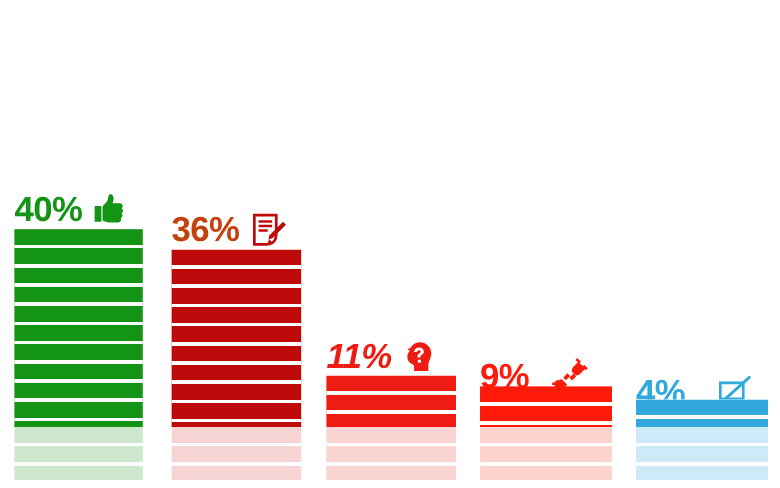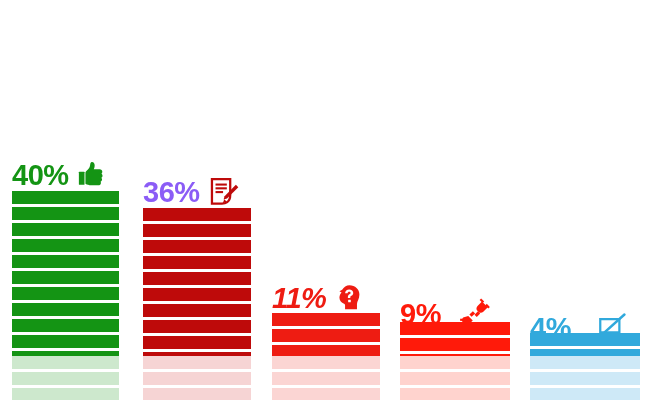--- a/index.html
+++ b/index.html
@@ -105,21 +105,21 @@
     </div>
 
     <div class="bar-reflection" style="bottom:7px; width:107px; height:44px; background:#CDE8CD;">
       <span class="stripes-reflect"></span>
     </div>
   </div>
 
   <div class="bar-group" style="left:143px; width:108px; height:407px;">
 
     <div class="bar-head" style="top:176px;">
-      <span class="bar-value" style="color:#8b5cf6;">36%</span>
+      <span class="bar-value" style="color:#c2410c;">36%</span>
       <span class="bar-icon">
         <svg width="32" height="32" viewBox="0 0 34 34" aria-hidden="true">
           <path fill="none" stroke="#BE0A0A" stroke-width="2.4" d="M4.2 3.4h19.4v16.8c0 3.4-1 6-3.2 7.6-1.5 1.1-3.4 1.6-5.6 1.6H4.2z"></path>
           <rect fill="#BE0A0A" x="8" y="8" width="12" height="2.2"></rect>
           <rect fill="#BE0A0A" x="8" y="12" width="12" height="2.2"></rect>
           <rect fill="#BE0A0A" x="8" y="16" width="8" height="2.2"></rect>
           <path fill="#BE0A0A" d="M29.6 9.4l2.6 2.6-12 12-3.6 1 1-3.6z"></path>
           <path fill="#BE0A0A" d="M17.3 24.8l-1.6 4.2 4.2-1.6z"></path>
         </svg>
       </span>

